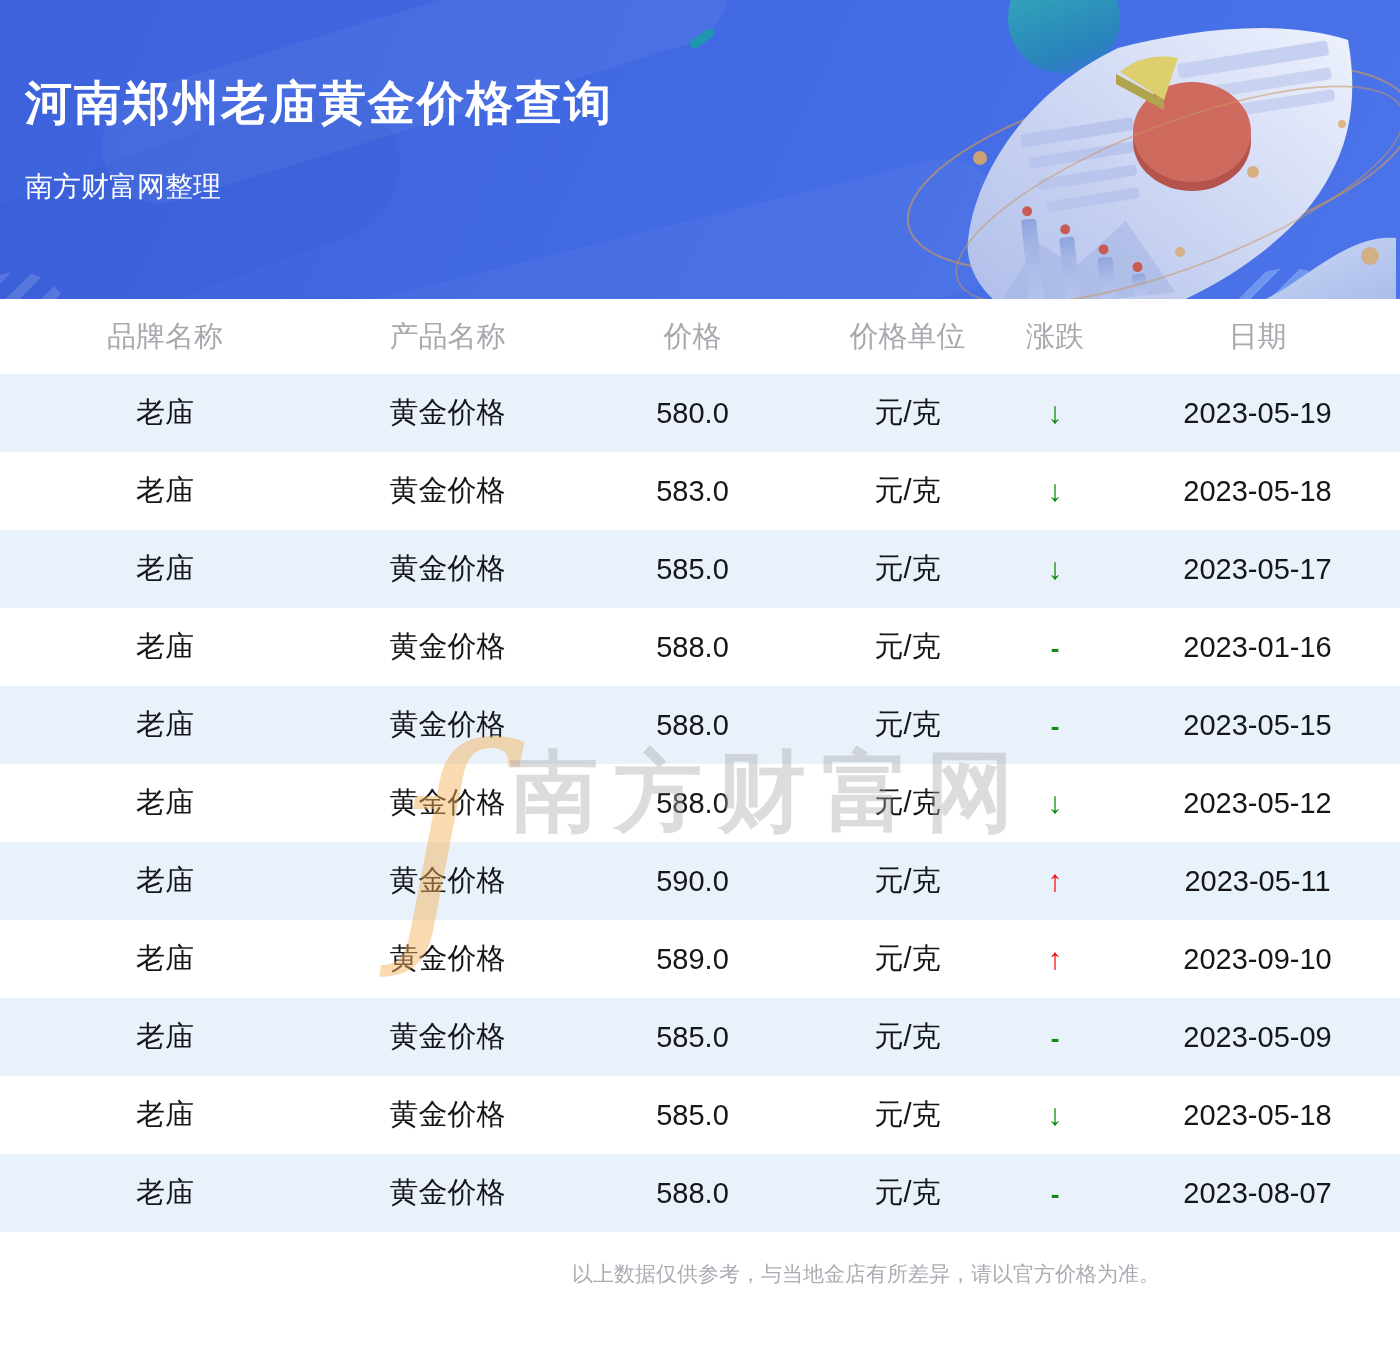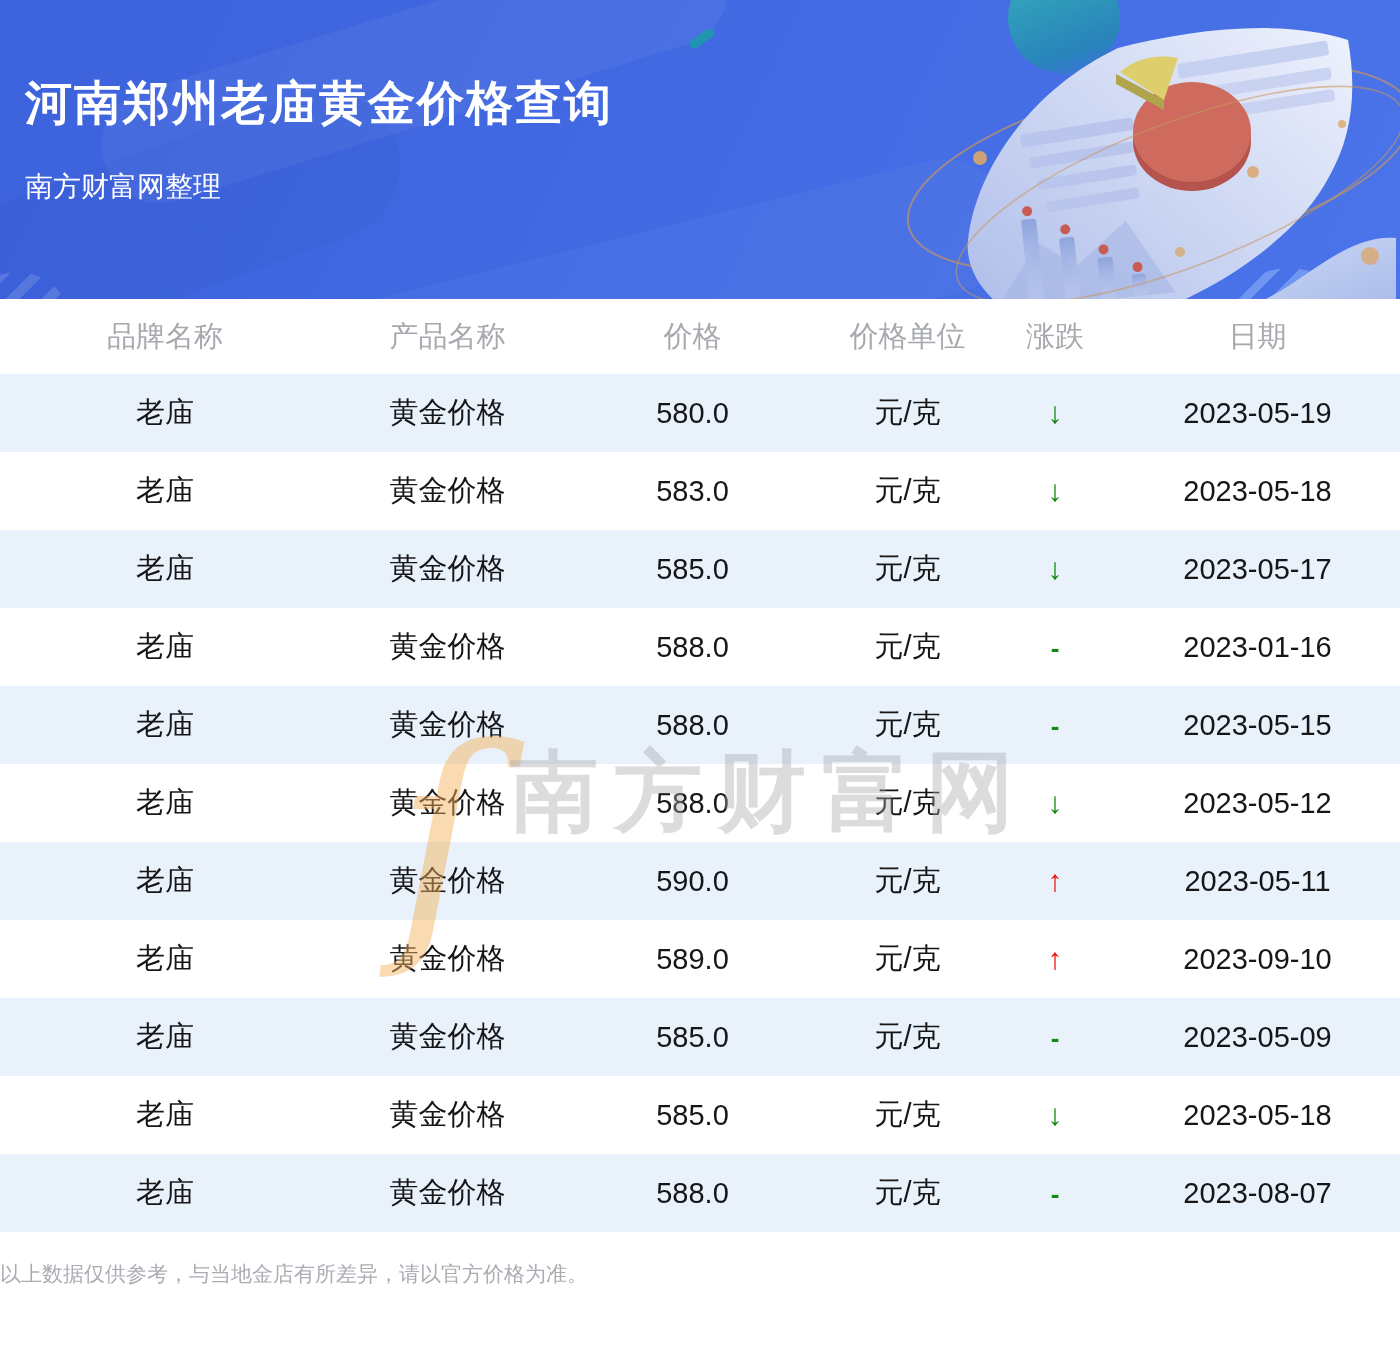--- a/index.html
+++ b/index.html
@@ -58,21 +58,21 @@
     font-style:italic; font-family:"DejaVu Serif","Liberation Serif",serif;
     color:rgba(242,178,92,.48); }
   .wm-cn { position:absolute; left:115px; top:4px; font-size:88px; font-weight:700;
     letter-spacing:16px; font-family:"DejaVu Serif","Liberation Serif",serif;
     color:rgba(168,168,172,.40); }
   .wm-en { position:absolute; left:60px; top:92px; font-size:96px; font-style:italic;
     letter-spacing:2px; font-family:"DejaVu Serif","Liberation Serif",serif;
     color:rgba(238,190,120,.42); }
 
   
-  .footer-note { margin-top:28px; text-align:left; font-size:21px; color:#a9adb3; }
+  .footer-note { margin-top:28px; text-align:right; font-size:21px; color:#a9adb3; }
 </style>
 <title>河南郑州老庙黄金价格查询</title></head>
 <body>
 
 <div class="banner">
   <div class="deco cap1"></div>
   <div class="deco cap2"></div>
   <div class="deco cap3"></div>
   <div class="deco striped stripe-left"></div>
   <div class="deco striped stripe-mid"></div>

